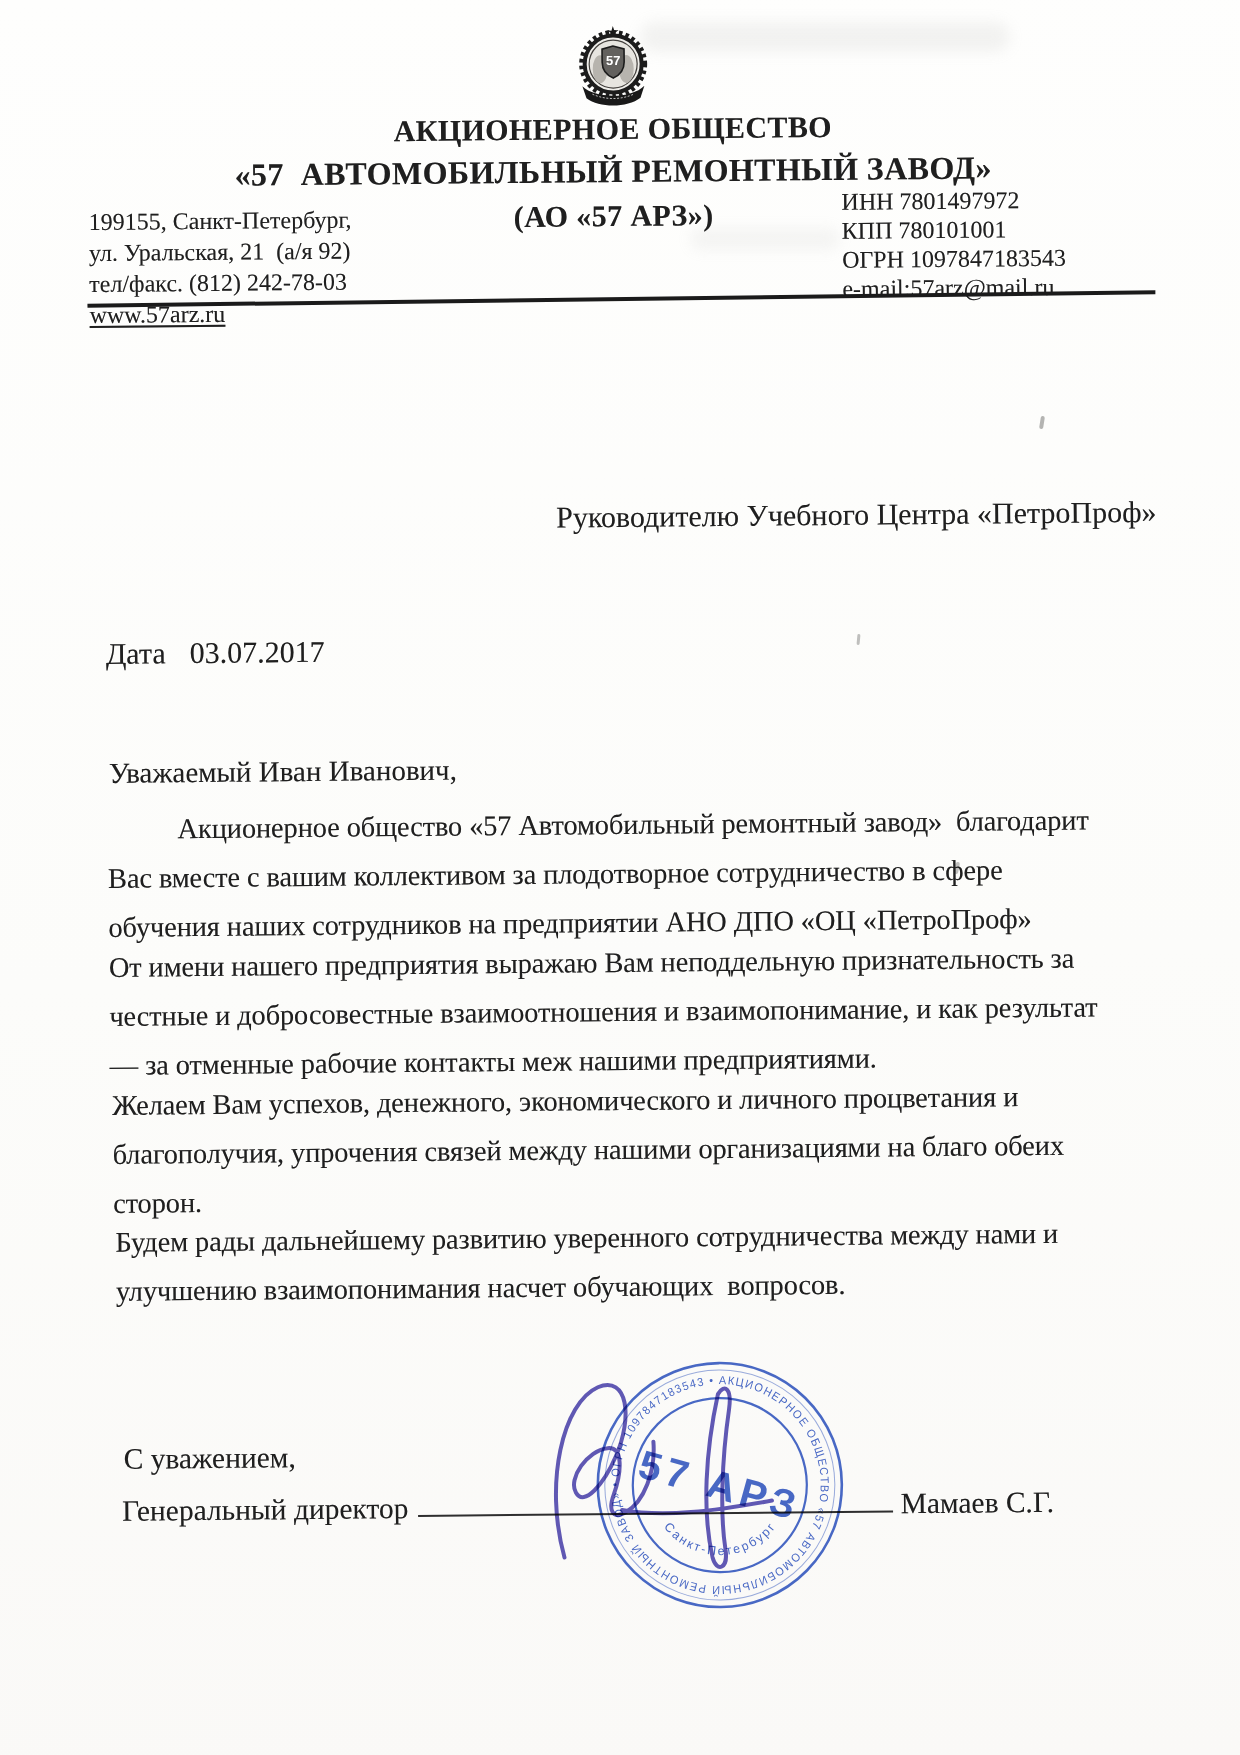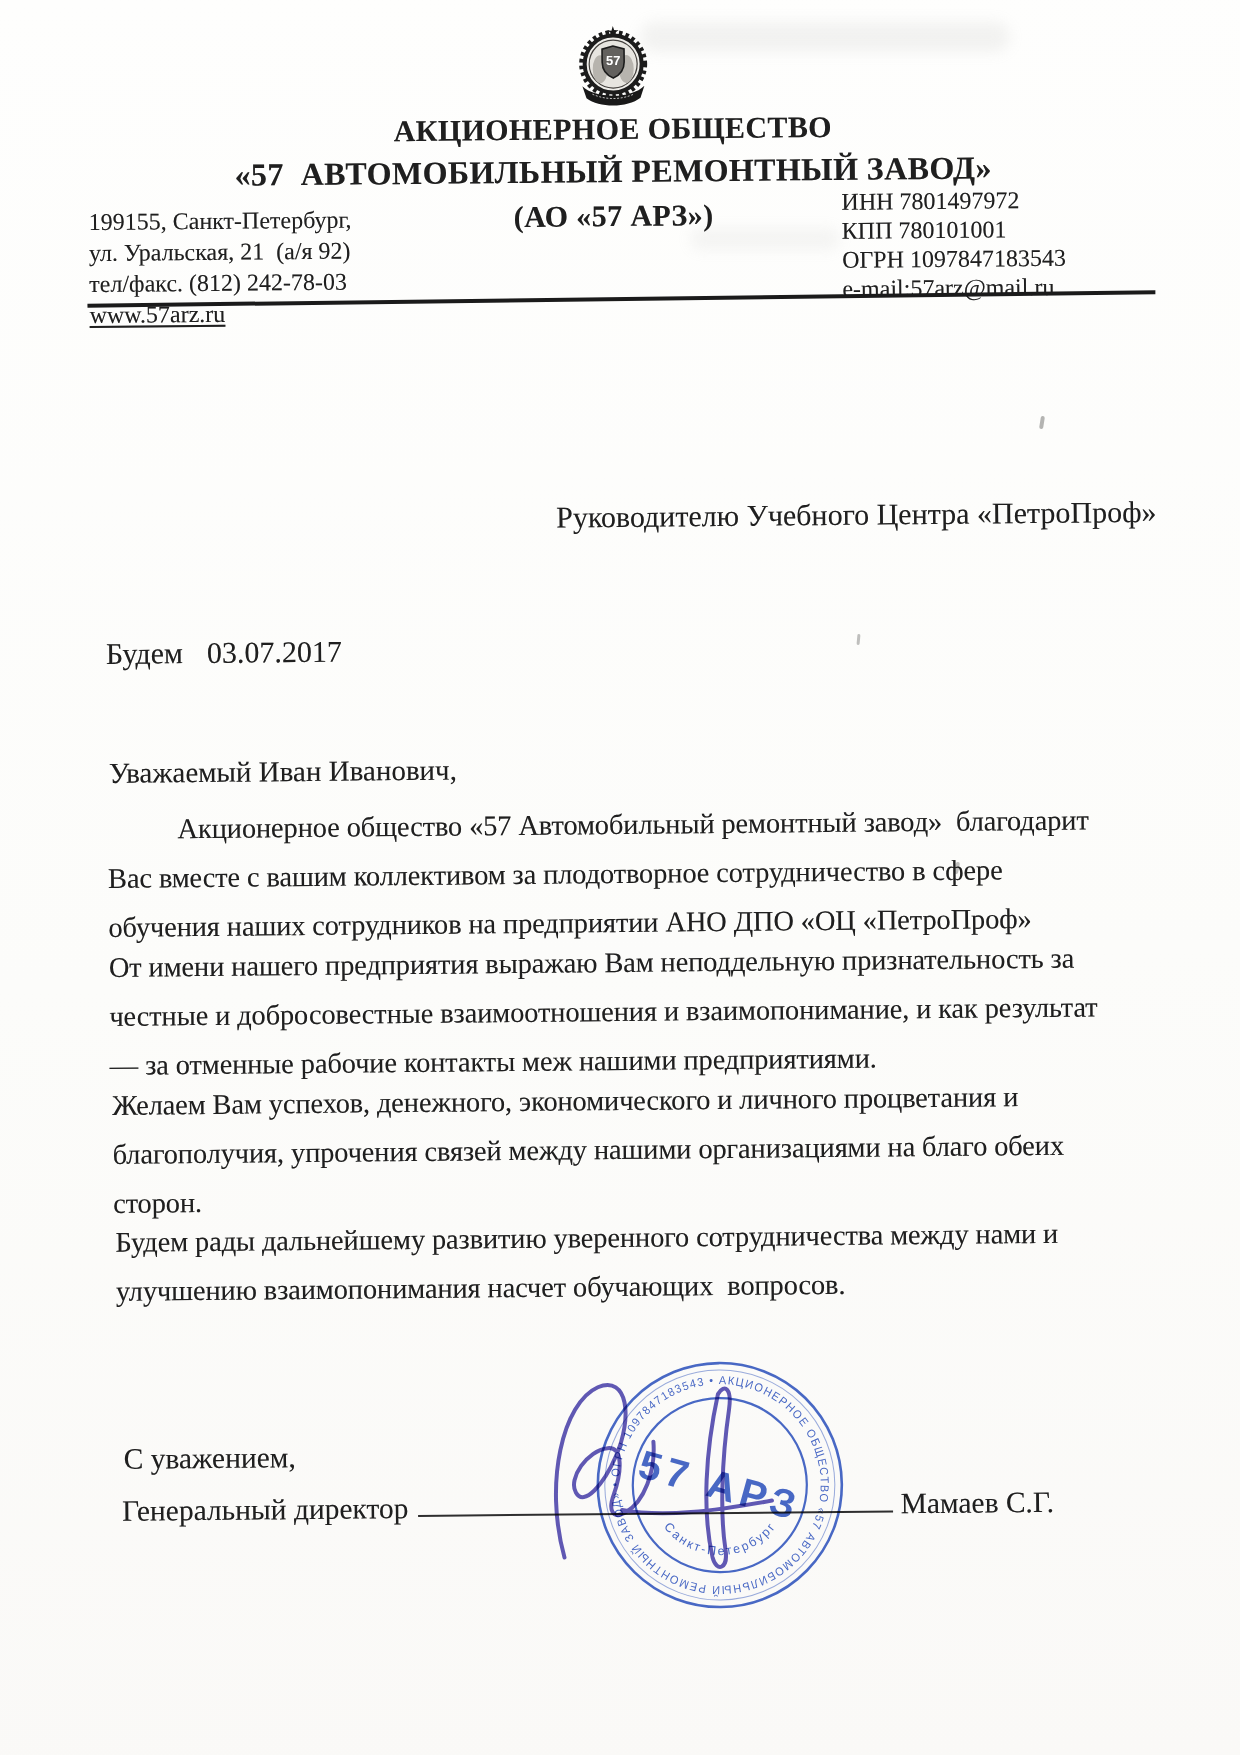--- a/index.html
+++ b/index.html
@@ -99,21 +99,21 @@
       <div>КПП 780101001</div>
       <div>ОГРН 1097847183543</div>
       <div>e-mail:57arz@mail.ru</div>
     </div>
 
     <div class="abs rule"></div>
 
     <div class="abs recipient softink">Руководителю Учебного Центра «ПетроПроф»</div>
 
     <div class="abs date-row softink">
-      <span>Будем</span><span class="date-val">03.07.2017</span>
+      <span>Дата</span><span class="date-val">03.07.2017</span>
     </div>
 
     <div class="abs salutation softink">Уважаемый Иван Иванович,</div>
 
     <div class="abs para p0 softink">
       <div class="pre indent">Акционерное общество «57 Автомобильный ремонтный завод»  благодарит</div>
       <div class="pre">Вас вместе с вашим коллективом за плодотворное сотрудничество в сфере</div>
       <div class="pre">обучения наших сотрудников на предприятии АНО ДПО «ОЦ «ПетроПроф»</div>
     </div>
 

